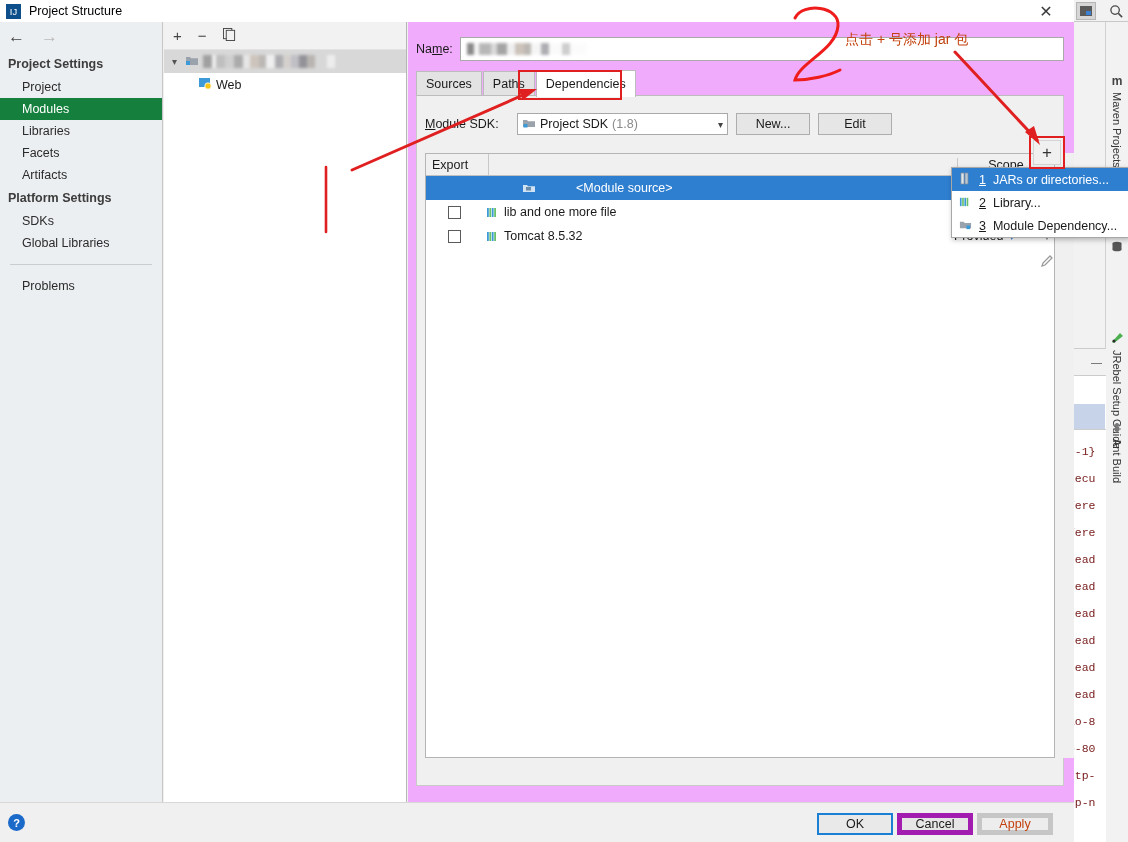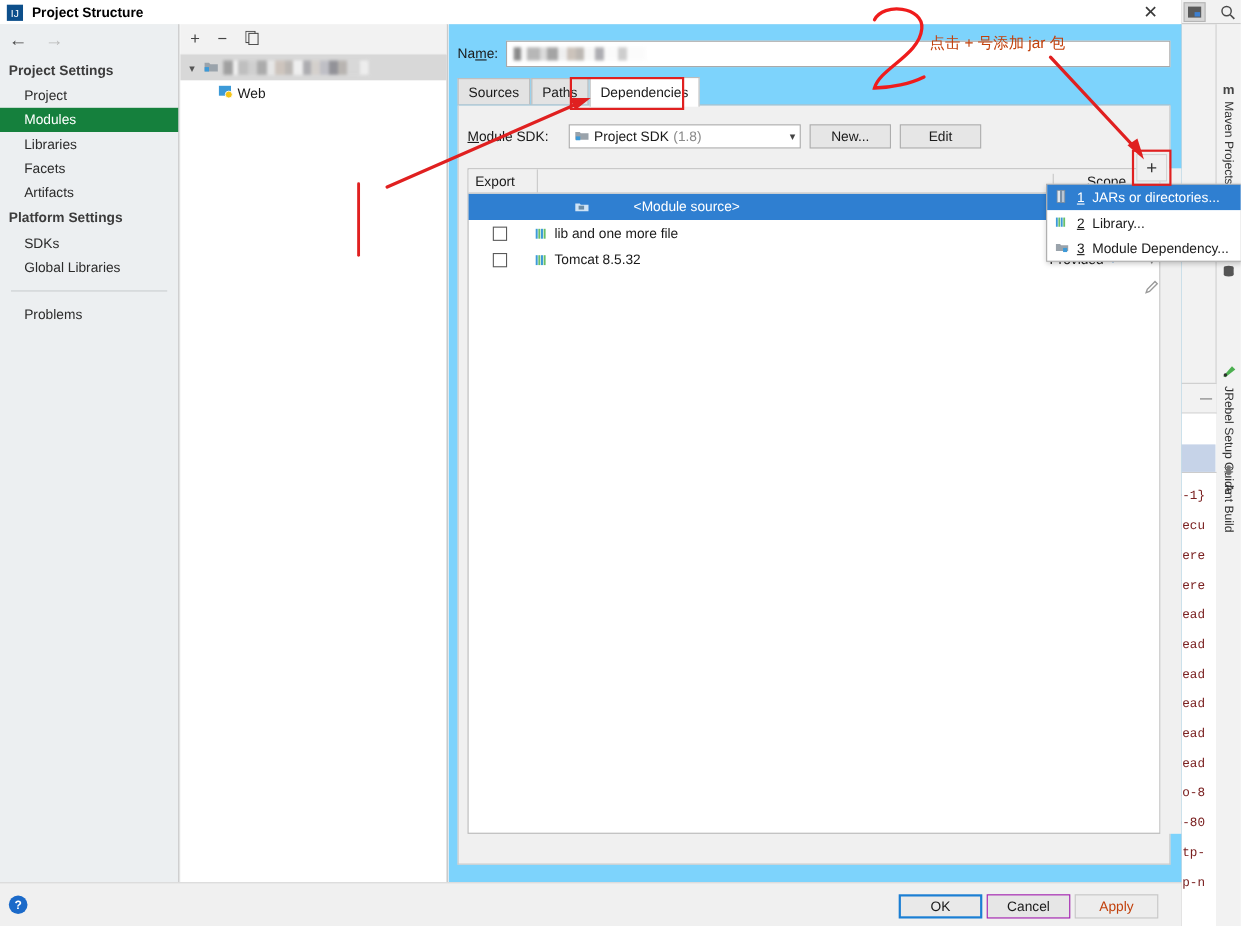--- a/index.html
+++ b/index.html
@@ -103,21 +103,21 @@
     border-right: 1px solid #b0b0b0;
     box-sizing: border-box;
   }
   #dialog-titlebar {
     position: absolute; left: 0; top: 0; width: 1074px; height: 22px;
     background: #ffffff;
     display: flex; align-items: center;
   }
   #dialog-title-icon { margin-left: 5px; width: 16px; height: 16px; display:flex; align-items:center; justify-content:center;}
   #dialog-title-text {
-    margin-left: 8px; font-size: 12.5px; color: #000; font-weight: bold;
+    margin-left: 8px; font-size: 12.5px; color: #000;
   }
   #dialog-close {
     position: absolute; right: 8px; top: 0; width: 40px; height: 22px;
     display: flex; align-items: center; justify-content: center;
     font-size: 16px; color: #3a3a3a; cursor: pointer;
   }
 
   
   #nav {
     position: absolute; left: 0; top: 22px; width: 163px; height: 780px;
@@ -184,21 +184,21 @@
         #f5f5f5 64px 74px, #a5a5aa 74px 82px, #fafafa 82px 95px, #c8c8c8 95px 103px,
         #fbfbfb 103px 120px);
     filter: blur(1.5px);
     opacity: .9;
     vertical-align: middle;
   }
 
   
   #content {
     position: absolute; left: 408px; top: 22px; width: 666px; height: 780px;
-    background: #7dd3fc;
+    background: #f0abfc;
     box-sizing: border-box;
   }
 
   #name-row {
     position: absolute; left: 8px; top: 14px; width: 648px; height: 26px;
     display: flex; align-items: center;
   }
   #name-label { font-size: 12.5px; color: #1a1a1a; width: 44px; }
   #name-label u { text-decoration: underline; }
   #name-input {
@@ -325,21 +325,21 @@
     box-sizing: border-box;
   }
   #help-btn {
     position: absolute; left: 8px; top: 11px; width: 17px; height: 17px;
     border-radius: 50%; background: #1b6ac9; color: #fff;
     display: flex; align-items: center; justify-content: center;
     font-size: 11px; font-weight: bold; cursor: pointer;
   }
   .dlg-btn {
     position: absolute; top: 10px; height: 22px; width: 76px;
-    background: #e6e6e6; border: 1px solid #a21caf;
+    background: #e6e6e6; border: 5px solid #a21caf;
     display: flex; align-items: center; justify-content: center;
     font-size: 12.5px; cursor: pointer; box-sizing: border-box;
   }
   #btn-ok { left: 817px; border: 2px solid #1b7fd4; background: #e9e9e9; }
   #btn-cancel { left: 897px; }
   #btn-apply { left: 977px; color: #c2410c; background: #ededed; border-color: #c6c6c6; cursor: default; }
 
   
   #annot { position: absolute; inset: 0; pointer-events: none; z-index: 60; }
   #annot-text {

